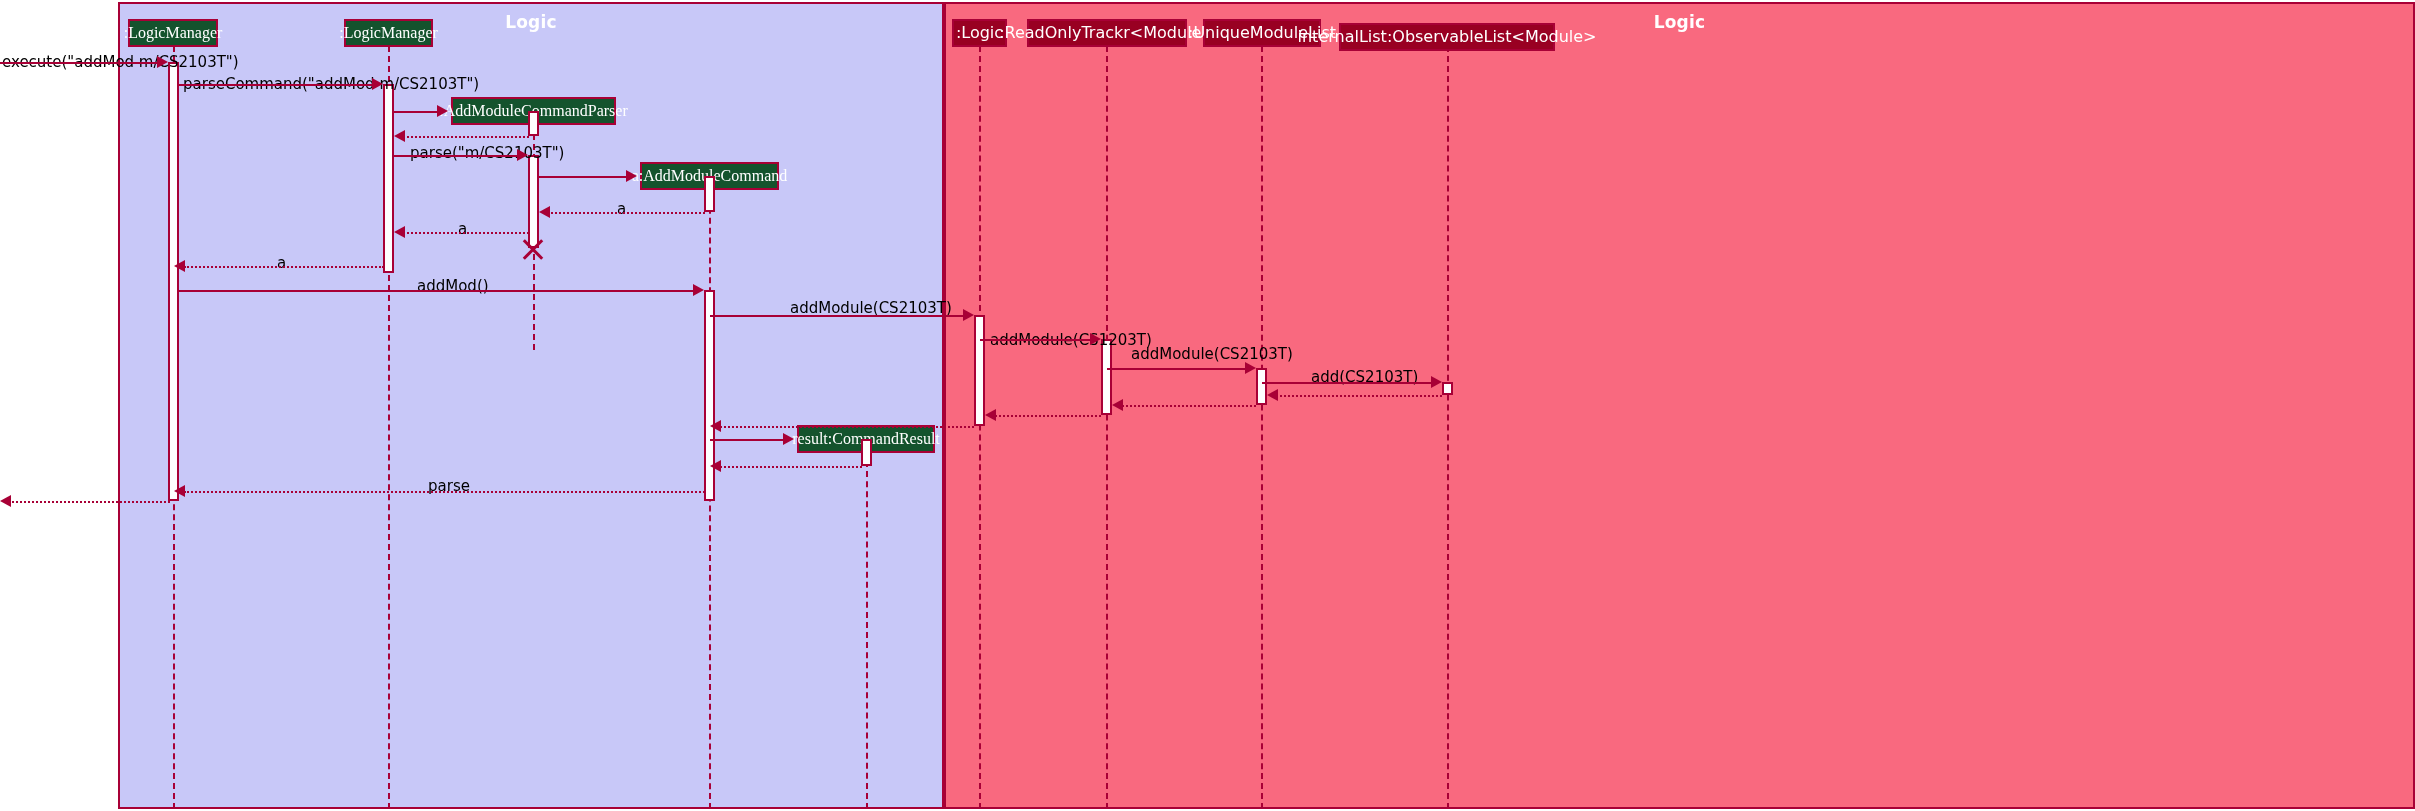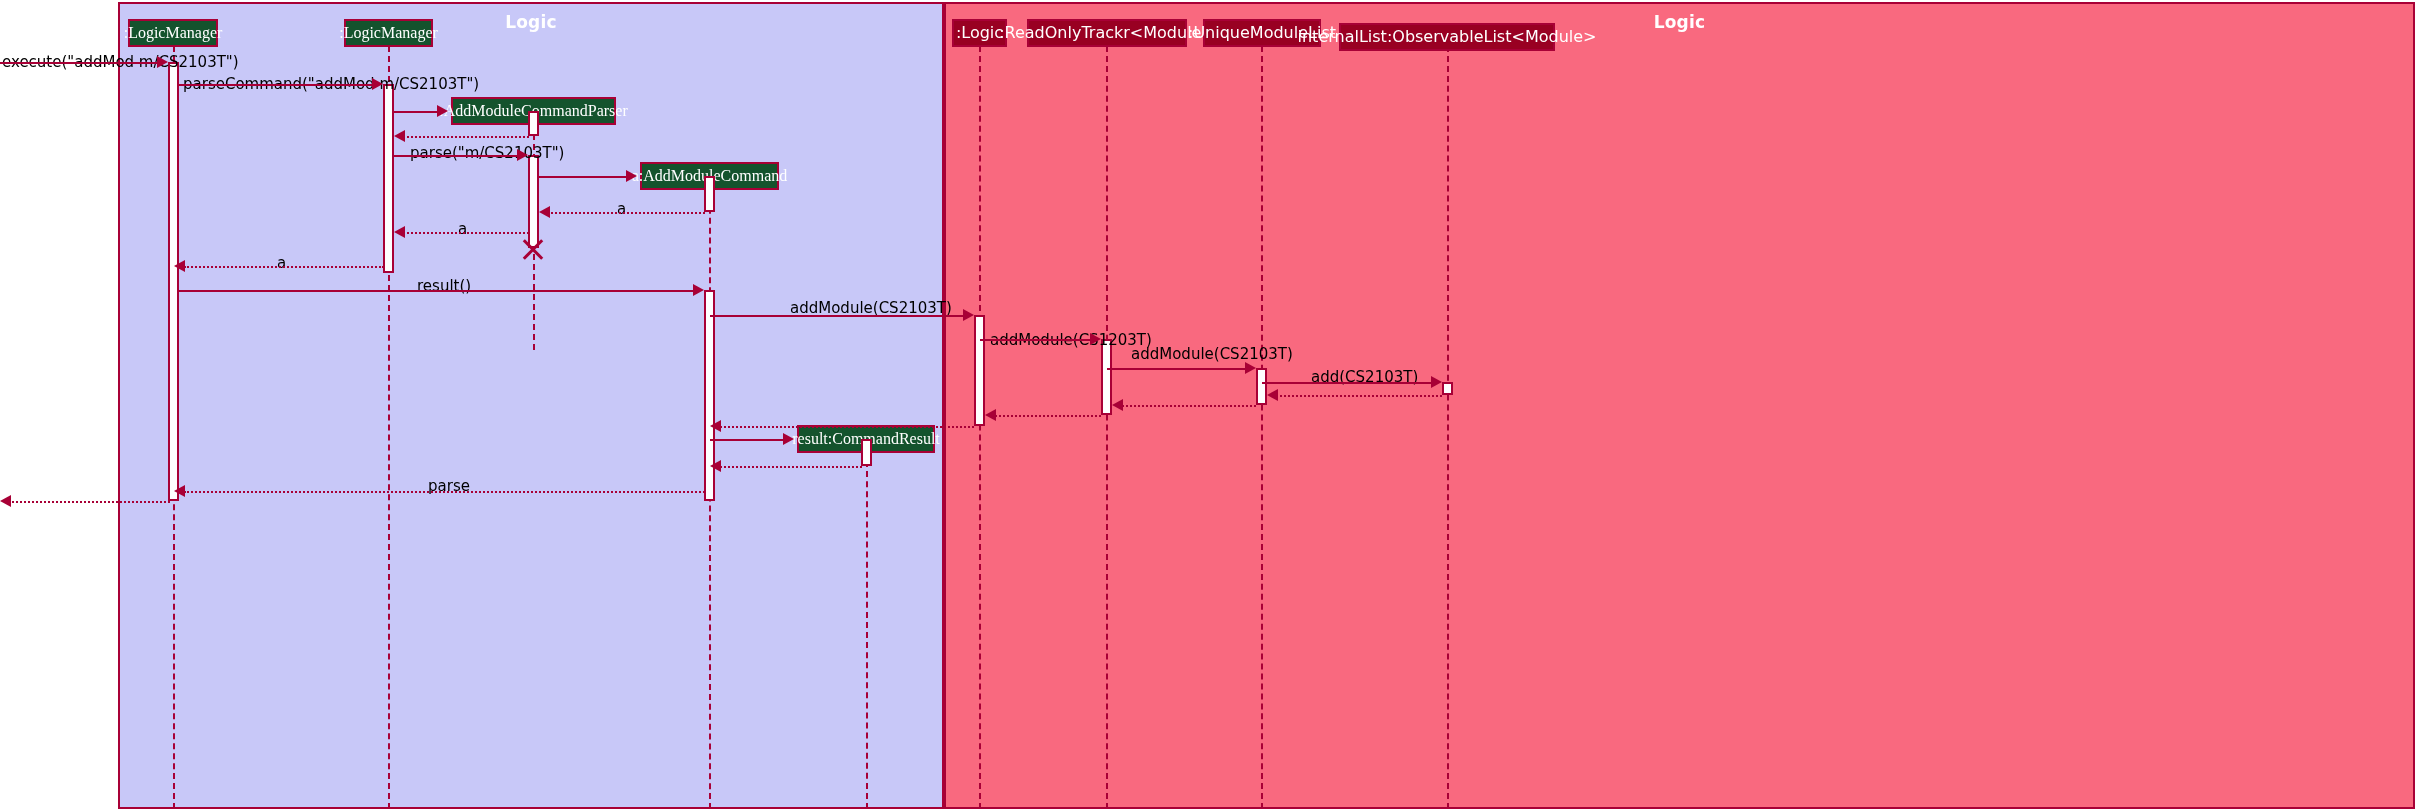--- a/index.html
+++ b/index.html
@@ -145,21 +145,21 @@
 
   <div class="label" style="left:277px;top:256px;">a</div>
   <div class="msg dotted" style="left:184px;top:266px;width:200px;"></div>
   <div class="arrow l" style="left:174px;top:260px;"></div>
 
   <div class="xmark" style="left:520px;top:236px;">
       <i></i>
       <i></i>
     </div>
 
-  <div class="label" style="left:417px;top:279px;">result()</div>
+  <div class="label" style="left:417px;top:279px;">addMod()</div>
   <div class="msg" style="left:179px;top:290px;width:515px;"></div>
   <div class="arrow r" style="left:693px;top:284px;"></div>
 
   <div class="label" style="left:790px;top:301px;">addModule(CS2103T)</div>
   <div class="msg" style="left:710px;top:315px;width:254px;"></div>
   <div class="arrow r" style="left:963px;top:309px;"></div>
 
   <div class="label" style="left:990px;top:333px;">addModule(CS1203T)</div>
   <div class="msg" style="left:980px;top:339px;width:111px;"></div>
   <div class="arrow r" style="left:1090px;top:333px;"></div>

